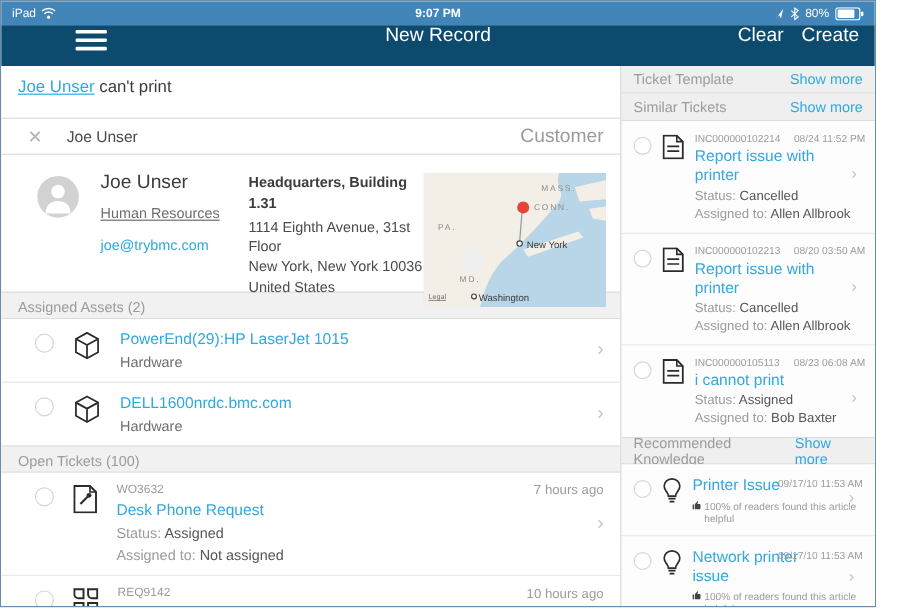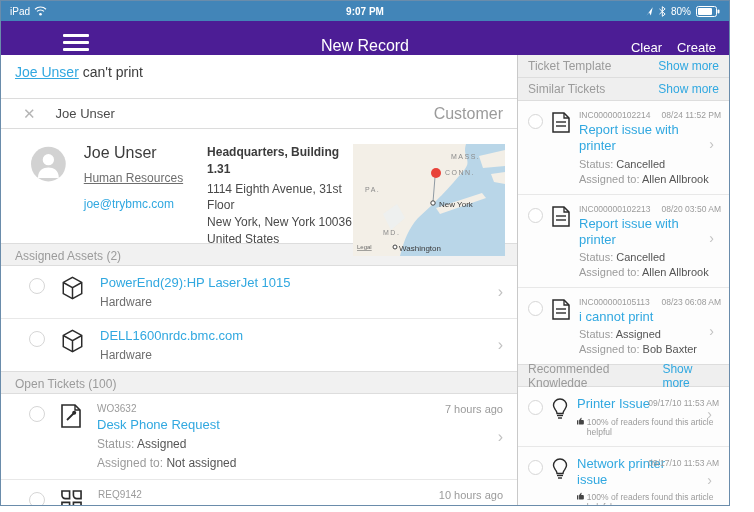--- a/index.html
+++ b/index.html
@@ -8,25 +8,25 @@
   .frame { position:relative; width:730px; height:506px; border:1px solid #6a8cab; background:#fff; overflow:hidden; }
 
   
   .statusbar { position:relative; height:20px; background:#4285b8; color:#fff; font-size:10px; display:flex; align-items:center; padding:0 9px; }
   .sb-left { display:flex; align-items:center; gap:4px; z-index:2; }
   .sb-center { position:absolute; left:0; right:0; text-align:center; font-weight:bold; z-index:1; }
   .sb-right { margin-left:auto; display:flex; align-items:center; gap:5px; z-index:2; }
   .batt { display:inline-flex; align-items:center; }
 
   
-  .navbar { position:relative; height:34px; background:#4c1d95; display:flex; align-items:flex-end; color:#fff; }
+  .navbar { position:relative; height:34px; background:#0c4a6e; display:flex; align-items:flex-start; color:#fff; }
   .hamburger { margin-left:62px; width:26px; cursor:pointer; z-index:2; }
   .hamburger span { display:block; height:3px; background:#fff; border-radius:1px; margin:4px 0; }
   .nav-title { position:absolute; left:0; right:0; text-align:center; font-size:16px; z-index:1; }
-  .nav-actions { margin-left:auto; margin-right:13px; display:flex; gap:15px; font-size:13px; z-index:2; }
+  .nav-actions { margin-left:auto; margin-right:13px; display:flex; gap:15px; font-size:16px; z-index:2; }
   .nav-btn { cursor:pointer; }
 
   
   .content { display:flex; height:450px; }
   .main { width:517px; border-right:1px solid #c9c9c9; background:#fff; overflow:hidden; }
   .sidebar { flex:1; background:#fbfbfb; overflow:hidden; }
 
   .link { color:#31a8e0; }
   .sep-b { border-bottom:1px solid #dcdcdc; }
 

